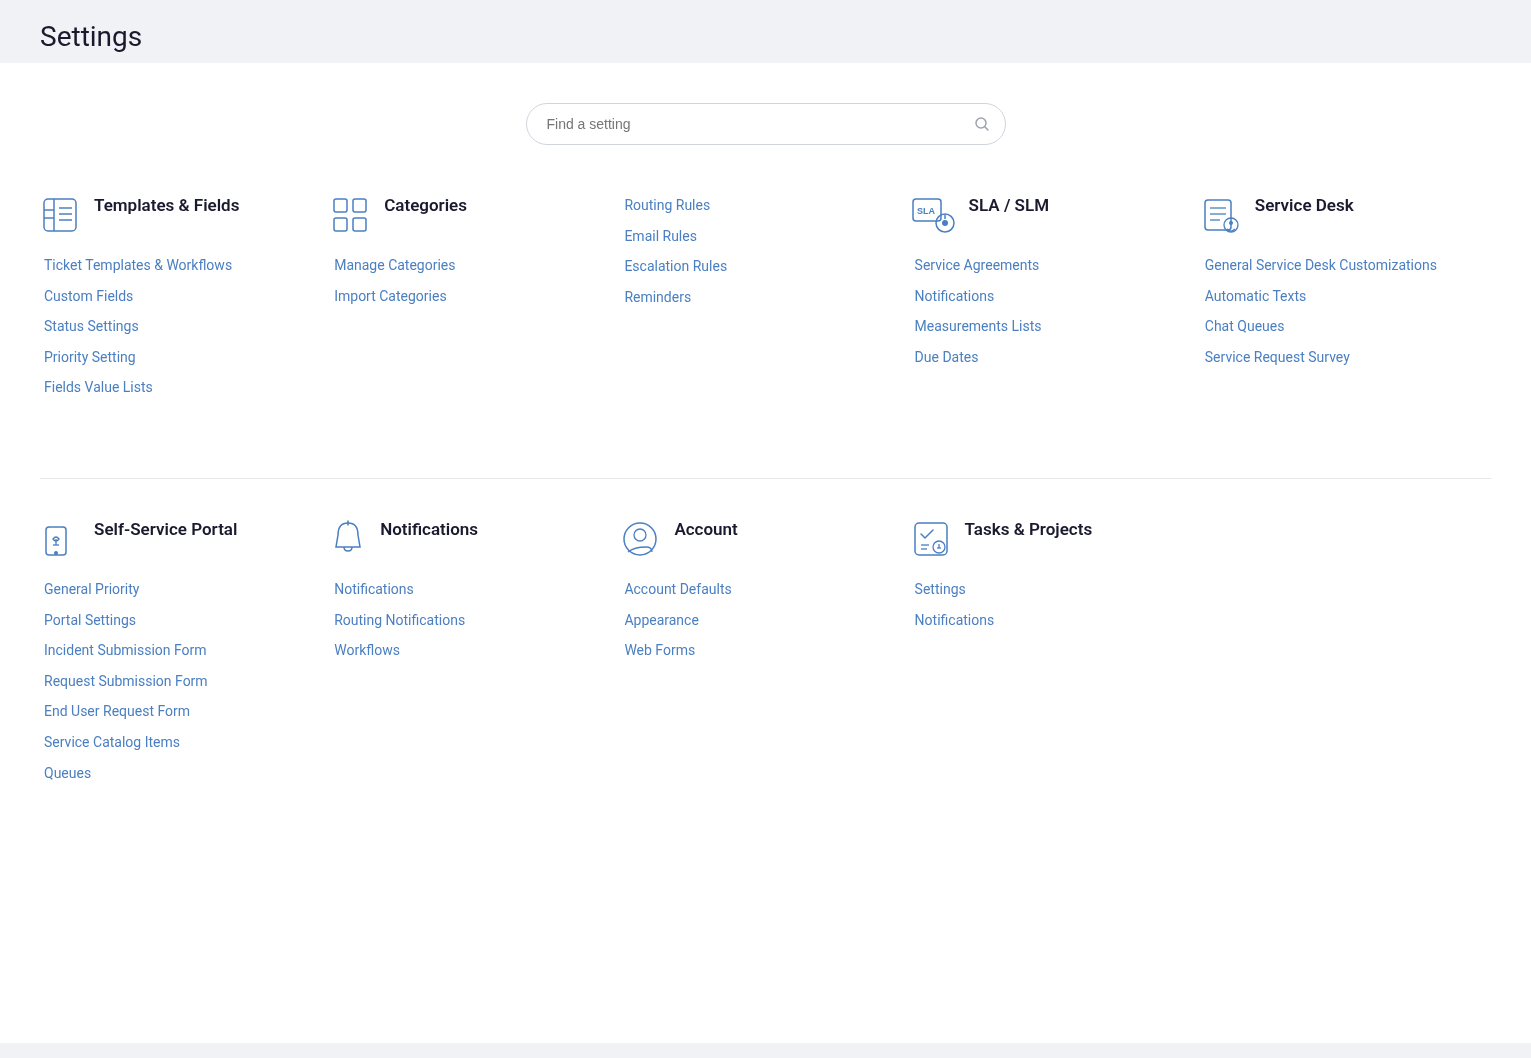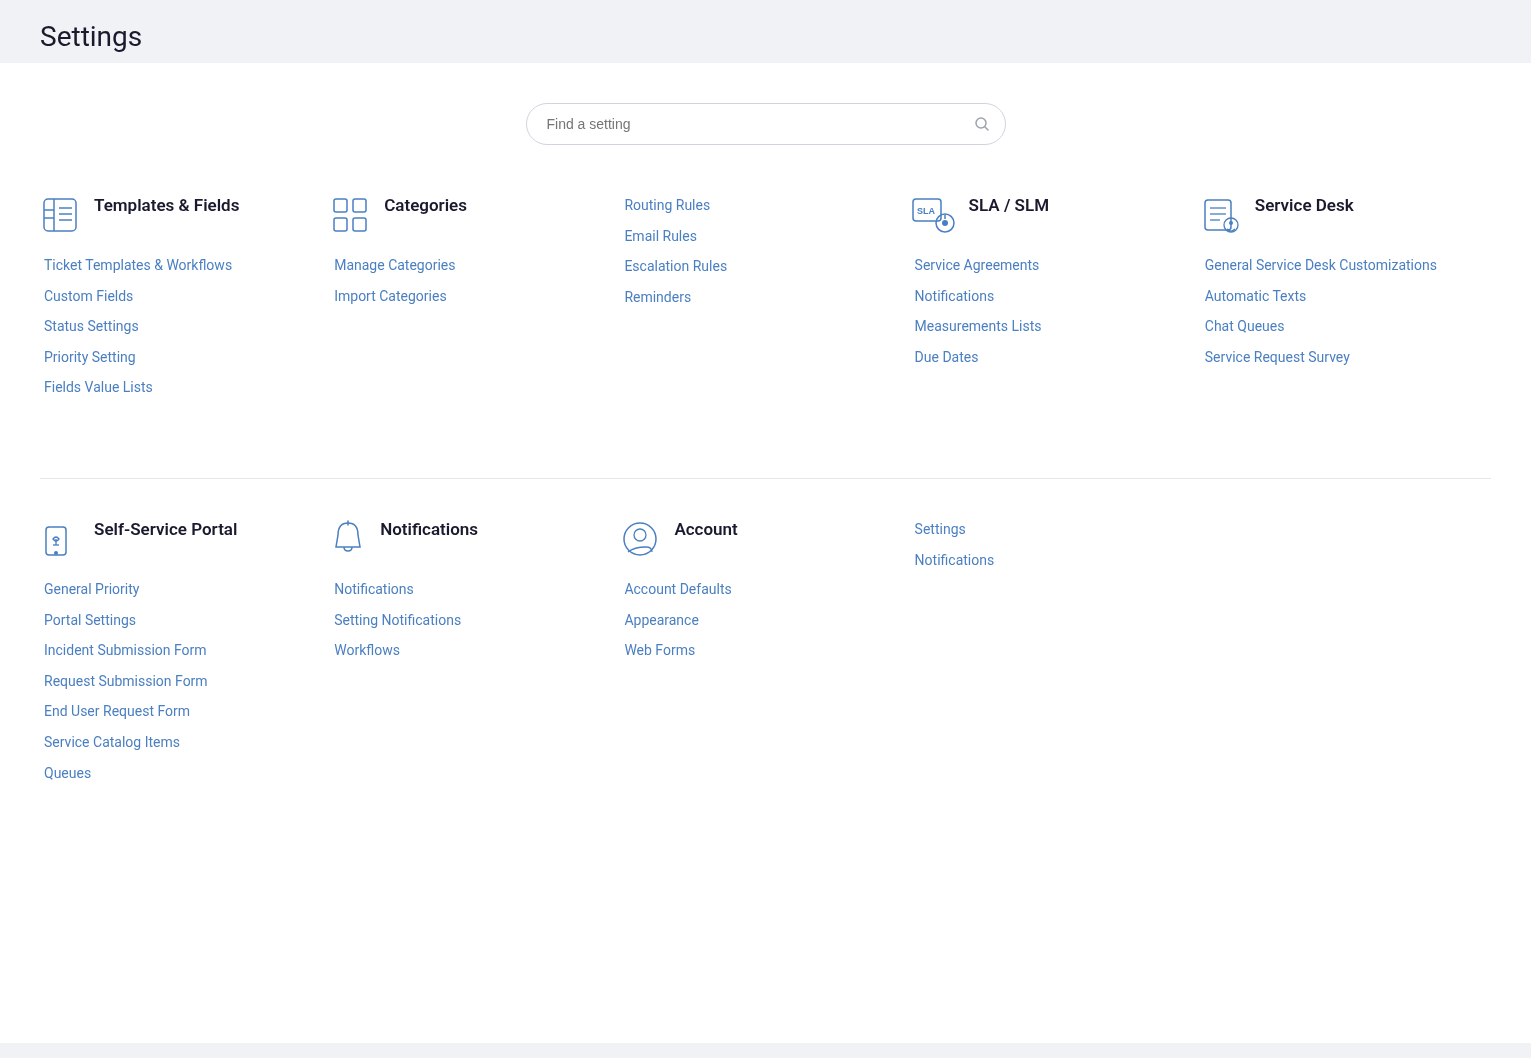--- a/index.html
+++ b/index.html
@@ -247,21 +247,21 @@
           <svg width="36" height="40" viewBox="0 0 36 40" fill="none" xmlns="http://www.w3.org/2000/svg">
             <path d="M18 4 C10 4 8 10 8 16 L6 28 L30 28 L28 16 C28 10 26 4 18 4Z" stroke="#4a7fc1" stroke-width="1.5" fill="none"></path>
             <line x1="18" y1="2" x2="18" y2="6" stroke="#4a7fc1" stroke-width="1.5" stroke-linecap="round"></line>
             <path d="M14 28 Q14 32 18 32 Q22 32 22 28" stroke="#4a7fc1" stroke-width="1.5" fill="none"></path>
           </svg>
         </span>
         <span class="section-title">Notifications</span>
       </div>
       <ul class="section-links">
         <li><a href="#">Notifications</a></li>
-        <li><a href="#">Setting Notifications</a></li>
+        <li><a href="#">Routing Notifications</a></li>
         <li><a href="#">Workflows</a></li>
       </ul>
     </div>
 
     <div class="section">
       <div class="section-header">
         <span class="section-icon">
           <svg width="40" height="40" viewBox="0 0 40 40" fill="none" xmlns="http://www.w3.org/2000/svg">
             <circle cx="20" cy="20" r="16" stroke="#4a7fc1" stroke-width="1.5" fill="none"></circle>
             <circle cx="20" cy="16" r="6" stroke="#4a7fc1" stroke-width="1.3" fill="none"></circle>
@@ -271,20 +271,34 @@
         <span class="section-title">Account</span>
       </div>
       <ul class="section-links">
         <li><a href="#">Account Defaults</a></li>
         <li><a href="#">Appearance</a></li>
         <li><a href="#">Web Forms</a></li>
       </ul>
     </div>
 
     <div class="section">
+      <div class="section-header">
+        <span class="section-icon">
+          <svg width="40" height="40" viewBox="0 0 40 40" fill="none" xmlns="http://www.w3.org/2000/svg">
+            <rect x="4" y="4" width="32" height="32" rx="4" stroke="#4a7fc1" stroke-width="1.5" fill="none"></rect>
+            <polyline points="10,15 14,19 22,11" stroke="#4a7fc1" stroke-width="1.5" fill="none" stroke-linecap="round" stroke-linejoin="round"></polyline>
+            <line x1="10" y1="26" x2="18" y2="26" stroke="#4a7fc1" stroke-width="1.3"></line>
+            <line x1="10" y1="30" x2="16" y2="30" stroke="#4a7fc1" stroke-width="1.3"></line>
+            <circle cx="28" cy="28" r="6" stroke="#4a7fc1" stroke-width="1.3" fill="none"></circle>
+            <line x1="28" y1="25" x2="28" y2="29" stroke="#4a7fc1" stroke-width="1.3"></line>
+            <line x1="26" y1="29" x2="30" y2="29" stroke="#4a7fc1" stroke-width="1.3"></line>
+          </svg>
+        </span>
+        <span class="section-title">Tasks &amp; Projects</span>
+      </div>
       <ul class="section-links">
         <li><a href="#">Settings</a></li>
         <li><a href="#">Notifications</a></li>
       </ul>
     </div>
 
     <div class="section"></div>
 
   </div>
 </div>

